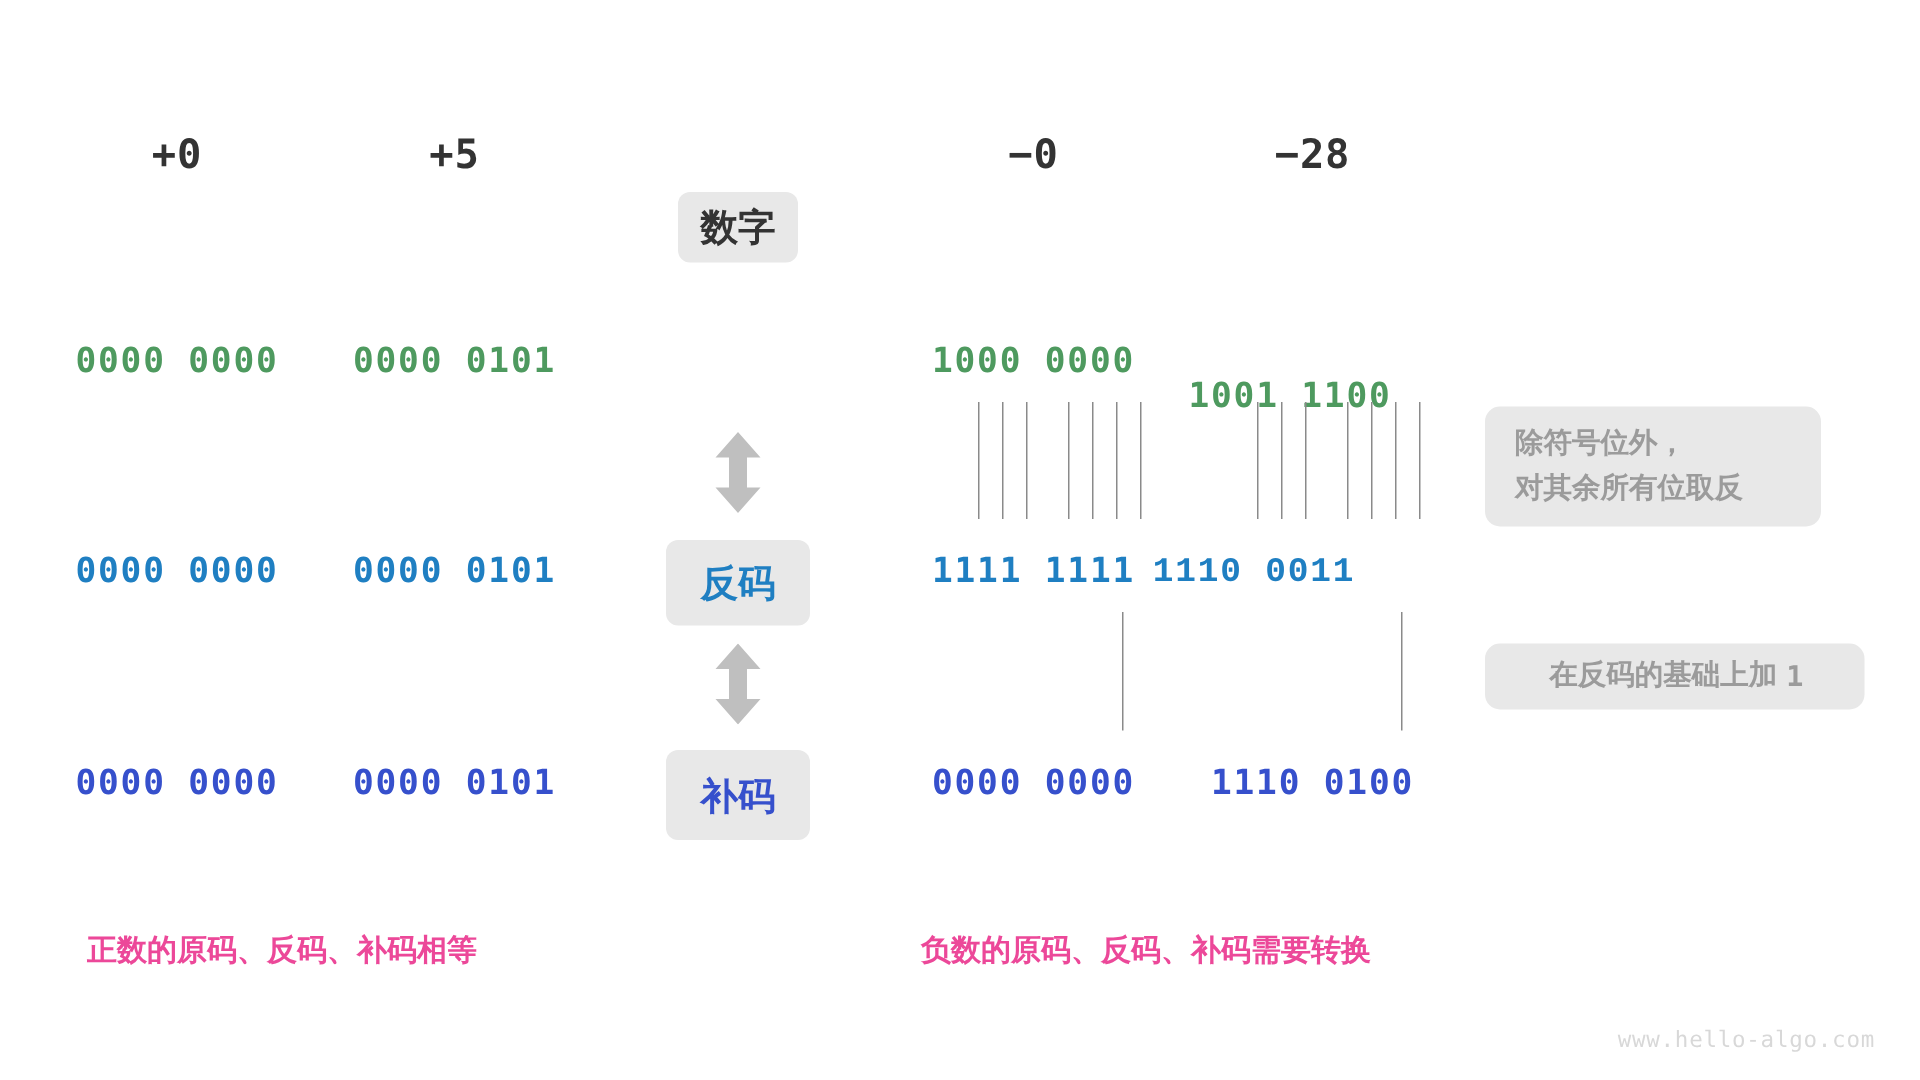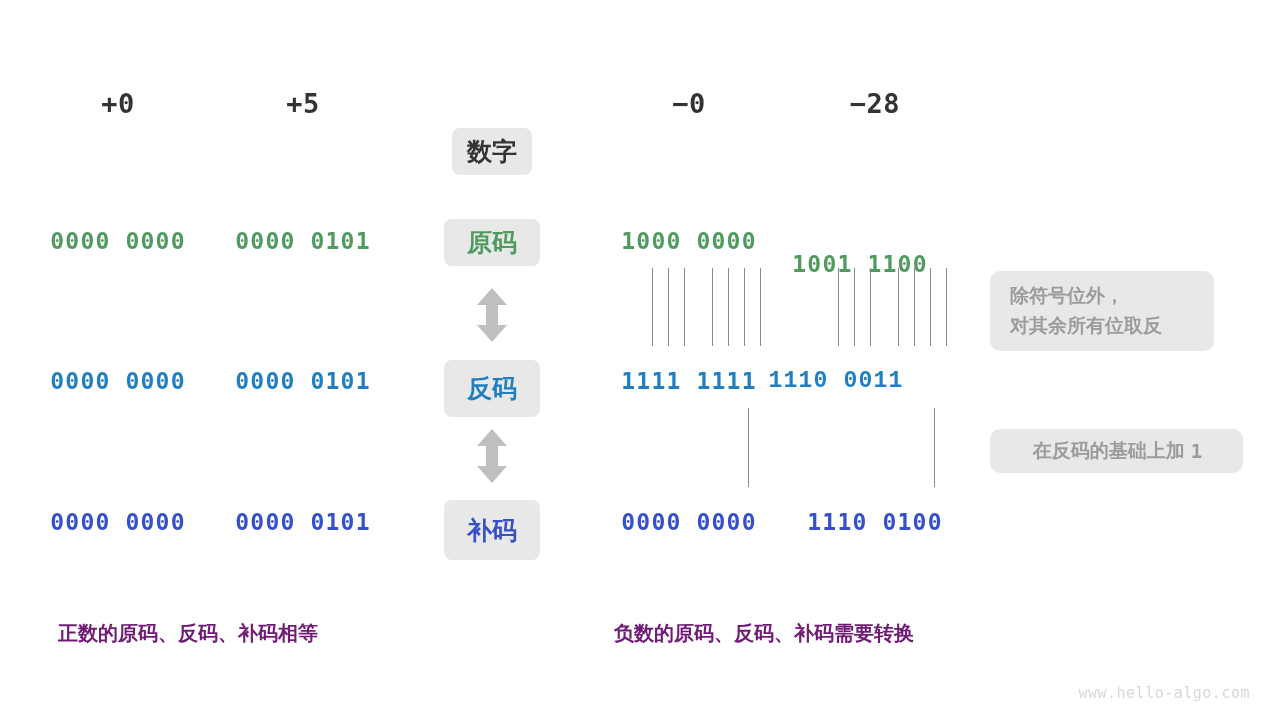--- a/index.html
+++ b/index.html
@@ -86,21 +86,21 @@
     white-space: nowrap;
   }
   .note .mono-one {
     font-family: "DejaVu Sans Mono", "Liberation Mono", monospace;
     padding-left: 6px;
   }
 
   
   .caption {
     position: absolute;
-    color: #701a75;
+    color: #ec4899;
     font-size: 20px;
     font-weight: bold;
     white-space: nowrap;
   }
 
   
   .watermark {
     position: absolute;
     right: 30px;
     bottom: 18px;
@@ -133,21 +133,20 @@
   <div class="cell hdr-num" style="left:303px; top:88px;">+5</div>
 
   <div class="chip c-title" style="left:492px; top:81px; width:80px; height:47px;margin-top:47px;">数字</div>
 
   <div class="cell hdr-num" style="left:689px; top:88px;">−0</div>
 
   <div class="cell hdr-num" style="left:875px; top:88px;">−28</div>
 
   <div class="cell bits row-sign" style="left:118px; top:228px;">0000 0000</div>
   <div class="cell bits row-sign" style="left:303px; top:228px;">0000 0101</div>
-  <div class="chip c-sign" style="left:492px; top:219px; width:96px; height:47px;">原码</div>
   <div class="cell bits row-sign" style="left:689px; top:228px;">1000 0000</div>
   <div class="cell bits row-sign" style="left:860px; top:228px;margin-top:23px;">1001 1100</div>
 
   <div class="cell bits row-ones" style="left:118px; top:368px;">0000 0000</div>
   <div class="cell bits row-ones" style="left:303px; top:368px;">0000 0101</div>
   <div class="chip c-ones" style="left:492px; top:360px; width:96px; height:57px;">反码</div>
   <div class="cell bits row-ones" style="left:689px; top:368px;">1111 1111</div>
   <div class="cell bits row-ones" style="left:836px; top:368px;font-family:Liberation Mono, monospace;">1110 0011</div>
 
   <div class="cell bits row-twos" style="left:118px; top:509px;">0000 0000</div>

